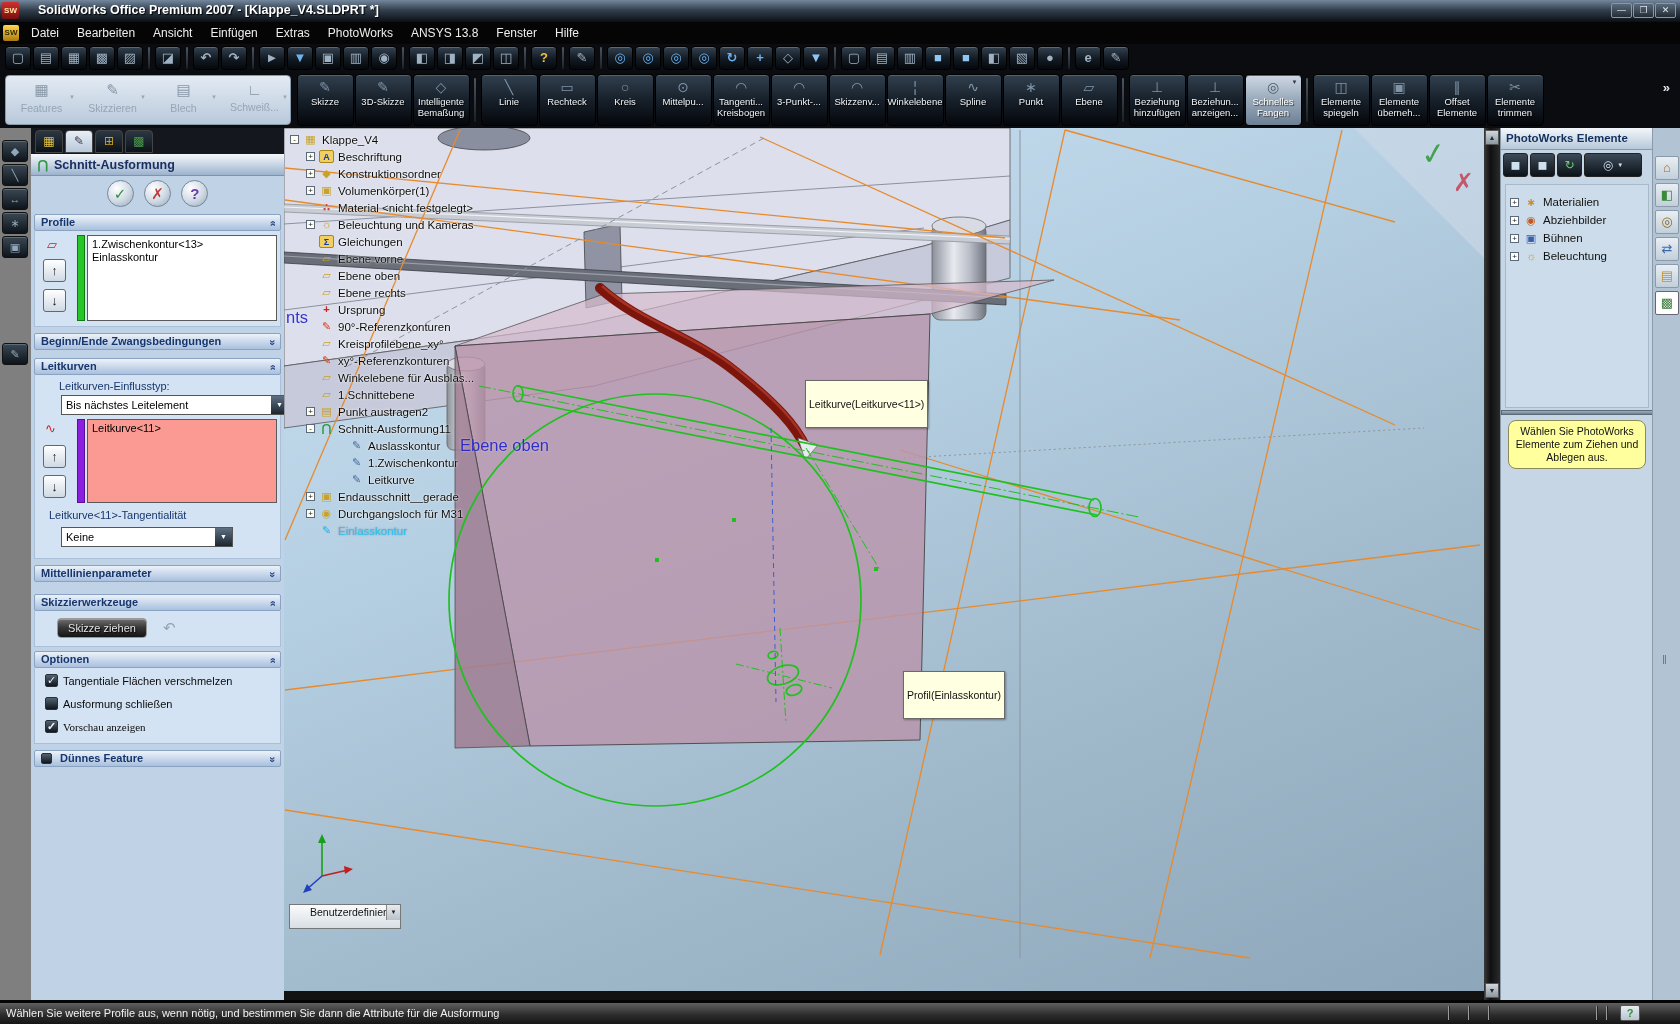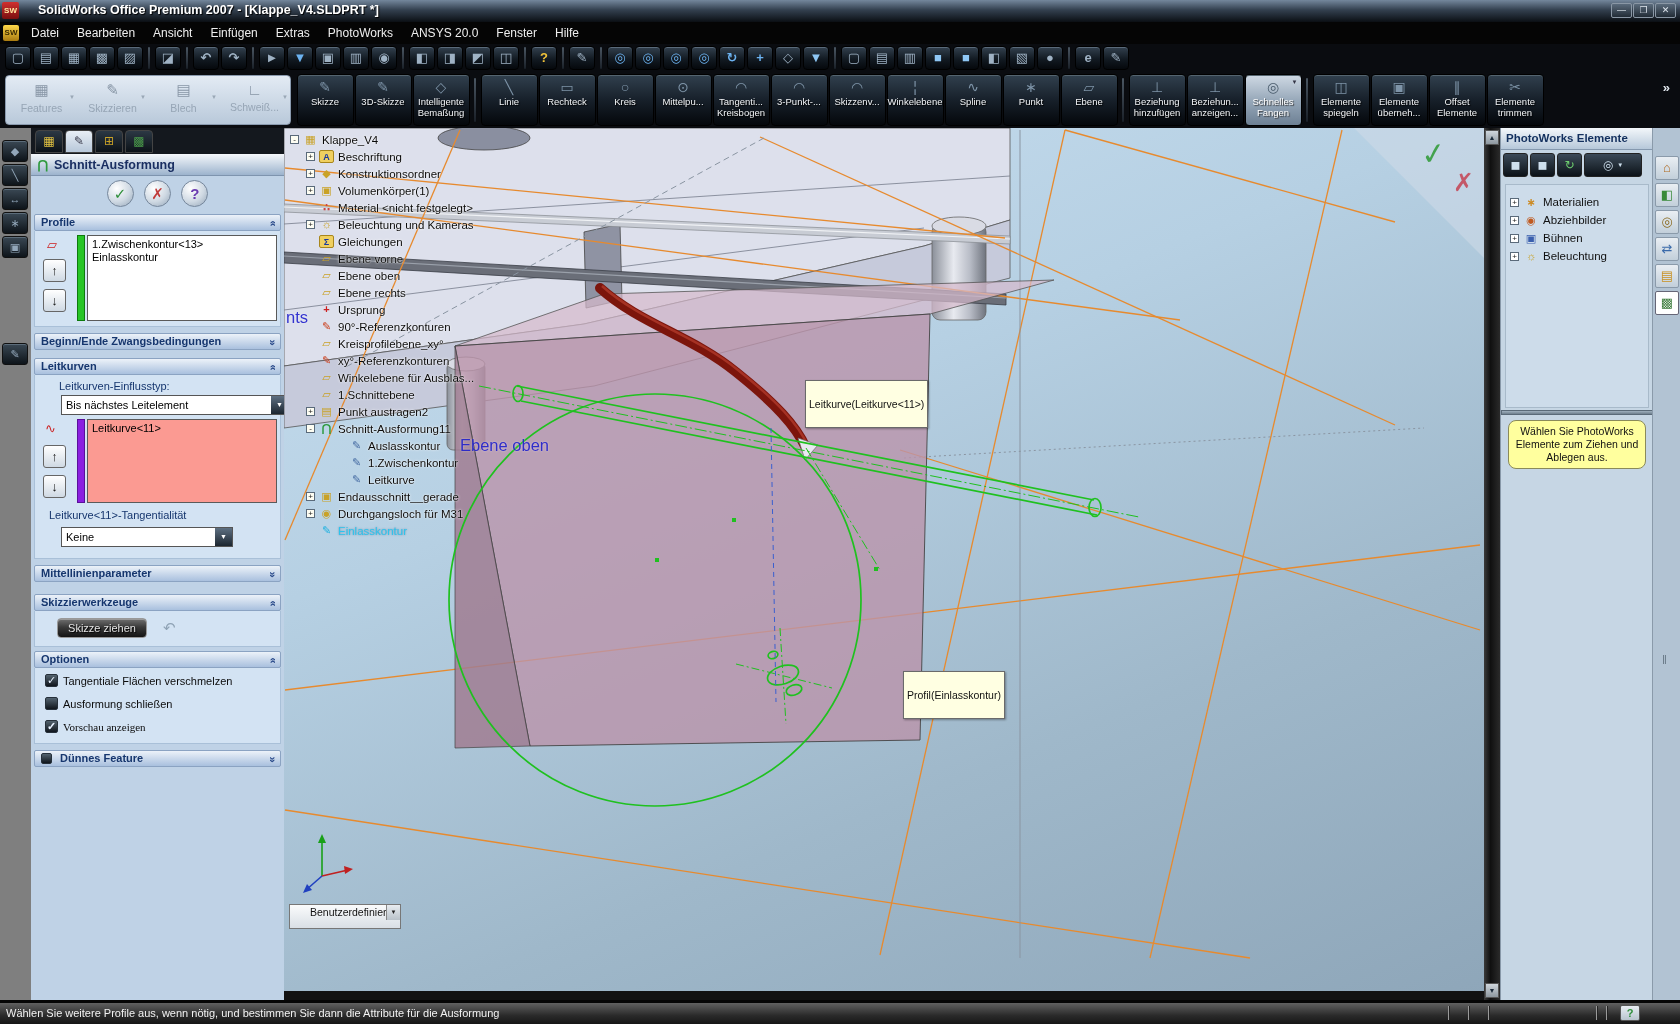--- a/index.html
+++ b/index.html
@@ -187,21 +187,21 @@
   <div id="sw-logo">SW</div>
   <div id="title-text">SolidWorks Office Premium 2007 - [Klappe_V4.SLDPRT *]</div>
   <div class="winbtn" style="right:48px;">—</div>
   <div class="winbtn" style="right:26px;">❐</div>
   <div class="winbtn" style="right:4px;">✕</div>
 </div>
 
 <div id="menubar">
   <div id="menu-logo">SW</div>
   <div id="menu-items">
-    <span class="menu-item">Datei</span><span class="menu-item">Bearbeiten</span><span class="menu-item">Ansicht</span><span class="menu-item">Einfügen</span><span class="menu-item">Extras</span><span class="menu-item">PhotoWorks</span><span class="menu-item">ANSYS 20.0</span><span class="menu-item">Fenster</span><span class="menu-item">Hilfe</span>
+    <span class="menu-item">Datei</span><span class="menu-item">Bearbeiten</span><span class="menu-item">Ansicht</span><span class="menu-item">Einfügen</span><span class="menu-item">Extras</span><span class="menu-item">PhotoWorks</span><span class="menu-item">ANSYS 13.8</span><span class="menu-item">Fenster</span><span class="menu-item">Hilfe</span>
   </div>
 </div>
 
 <div id="stdbar">
   <b class="tbn"><i>▢</i></b>
   <b class="tbn"><i>▤</i></b>
   <b class="tbn"><i>▦</i></b>
   <b class="tbn"><i>▩</i></b>
   <b class="tbn"><i>▨</i></b>
   <div class="tsep"></div>

